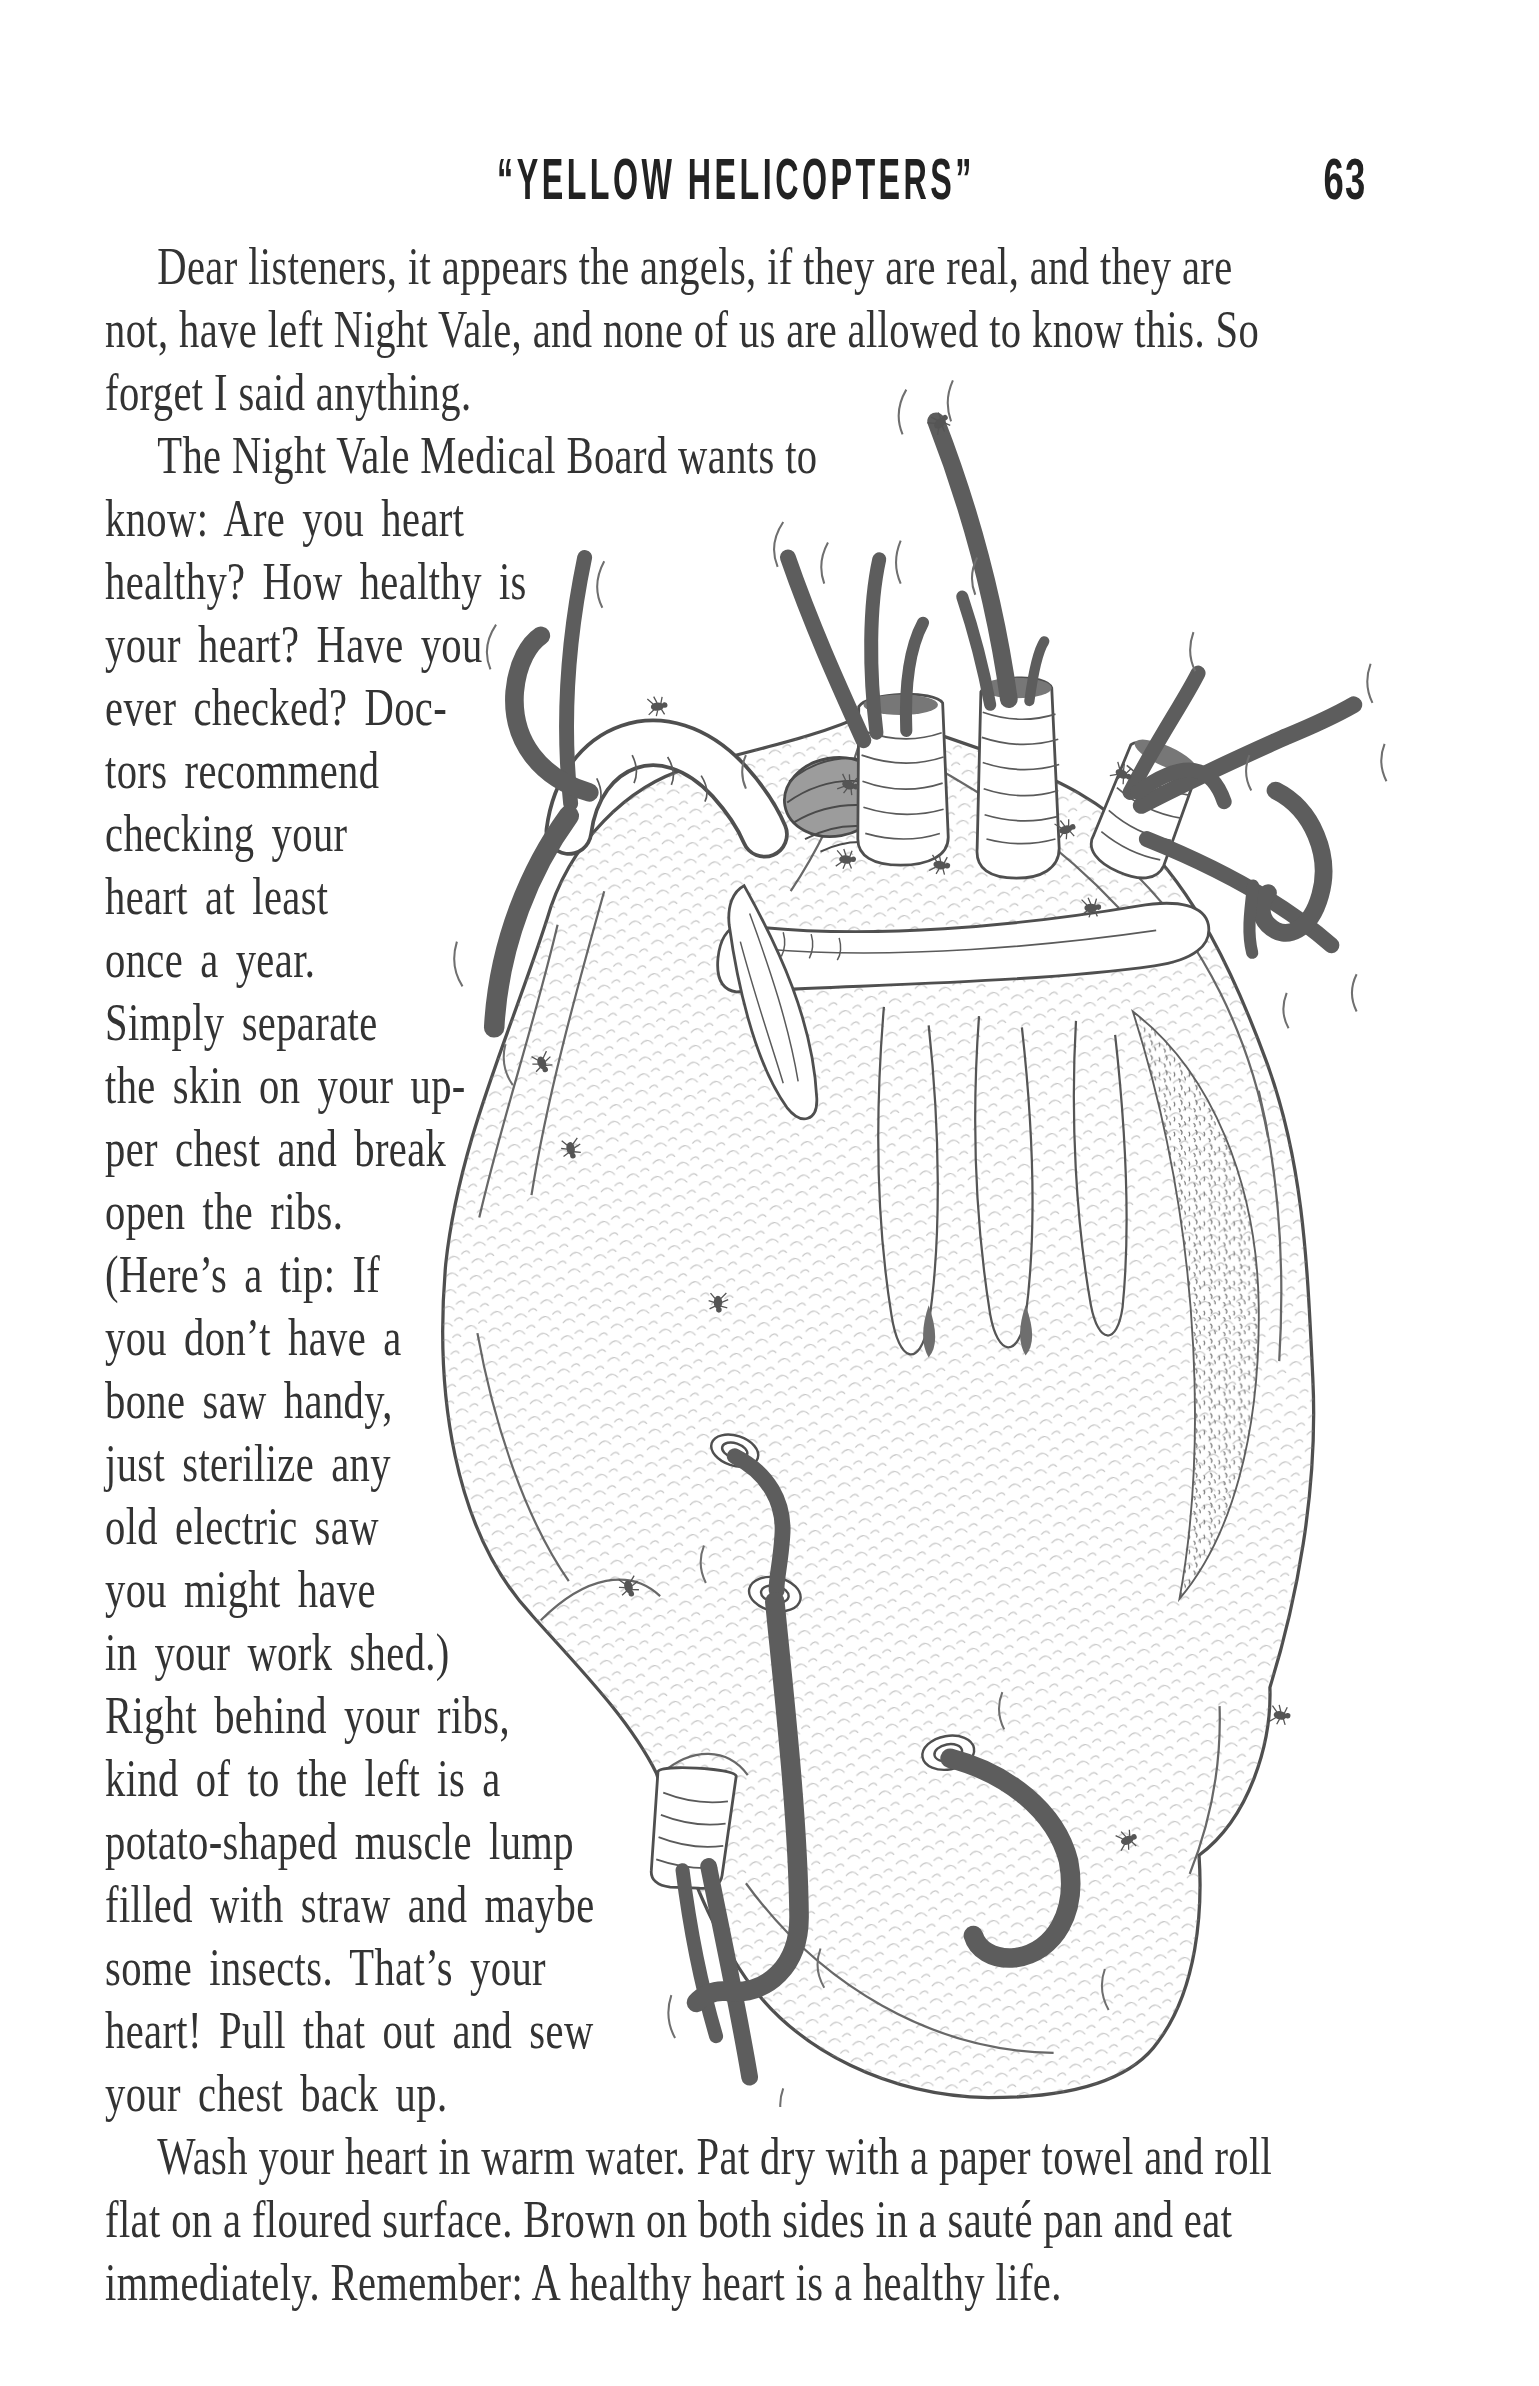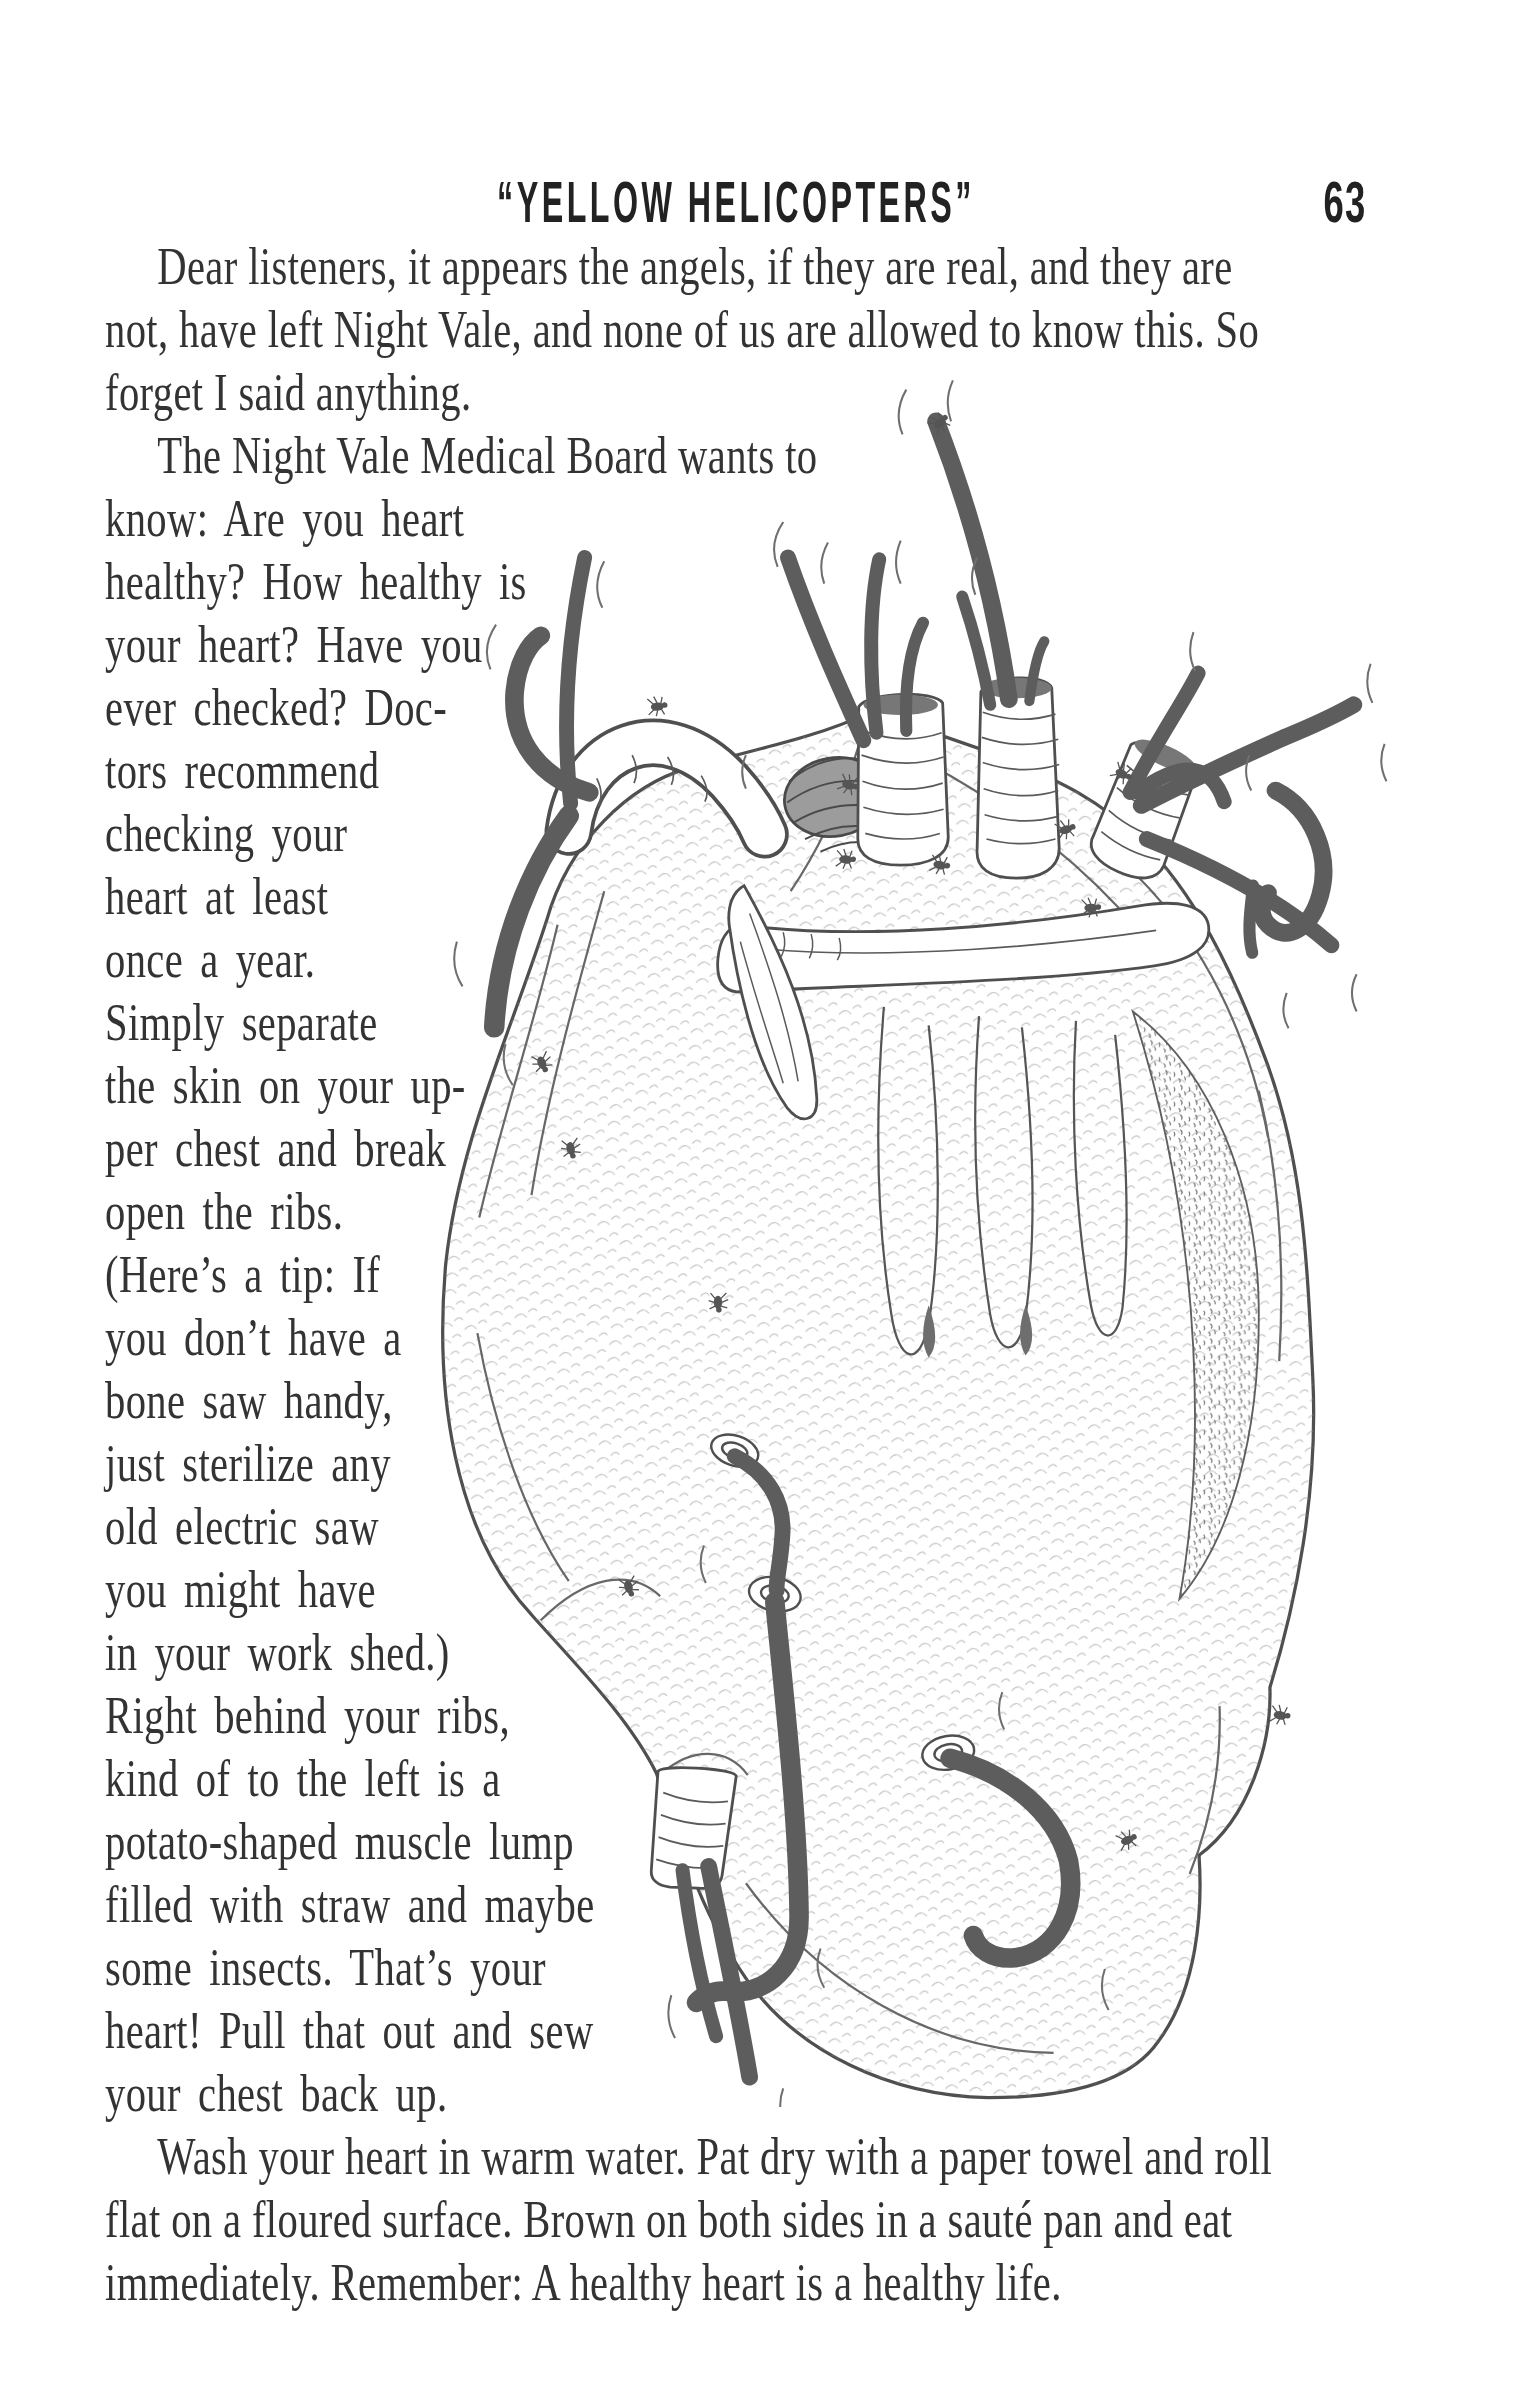--- a/index.html
+++ b/index.html
@@ -1,18 +1,18 @@
 <!DOCTYPE html>
 <html style="font-size:15px"><head>
 <meta charset="utf-8">
 <style>
   html,body{margin:0;padding:0;background:#e8e8e8;}
   .page{position:relative;width:1539px;height:2387px;background:#ffffff;overflow:hidden;
         font-family:"Liberation Serif",serif;color:#333;}
-  .hdr{position:absolute;left:105px;top:145px;width:1262px;height:65px;margin-top:23px;}
+  .hdr{position:absolute;left:105px;top:145px;width:1262px;height:65px;}
   .hdr .t{position:absolute;left:0;right:0;text-align:center;
         font-family:"Liberation Sans",sans-serif;font-weight:bold;font-size:52px;
         letter-spacing:5.6px;transform:scale(0.62,1.12);transform-origin:center top;
         white-space:nowrap;color:#222;}
   .hdr .n{position:absolute;right:0;top:0;font-family:"Liberation Sans",sans-serif;
         font-weight:bold;font-size:52px;letter-spacing:1.9px;transform:scale(0.70,1.12);
         transform-origin:right top;color:#222;}
   .txt{position:absolute;left:105px;top:235px;width:1324px;}
   .ln{height:63px;line-height:63px;font-size:52px;white-space:nowrap;
       transform:scaleX(0.78);transform-origin:left top;letter-spacing:0.5px;}

